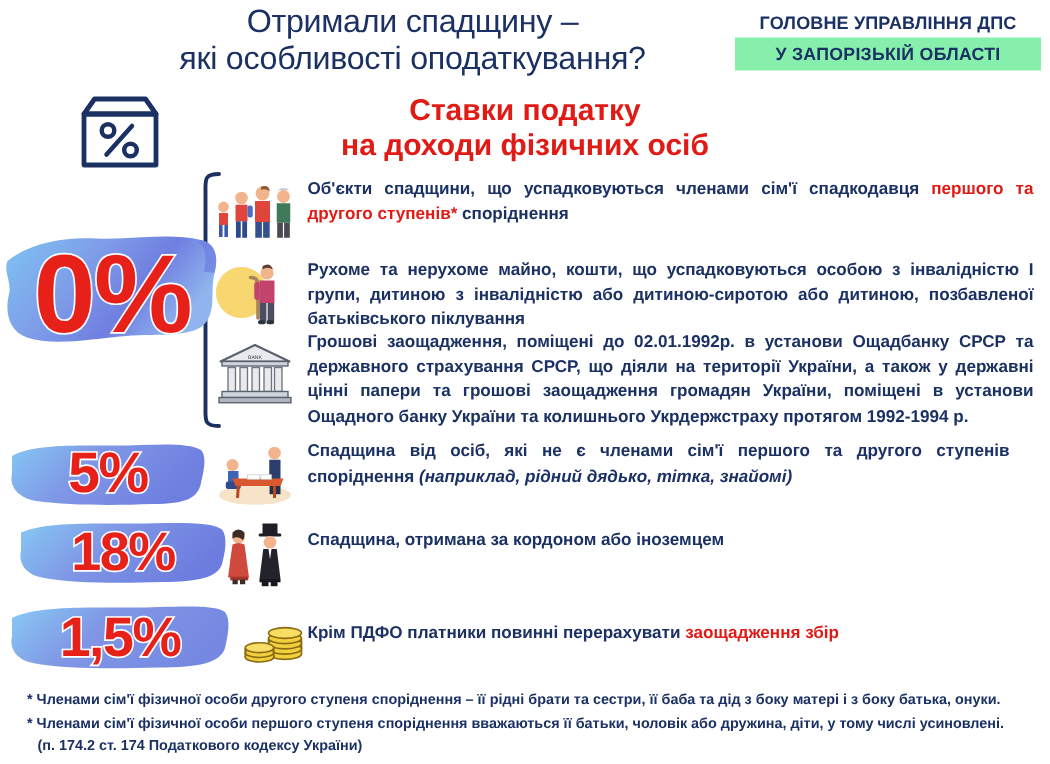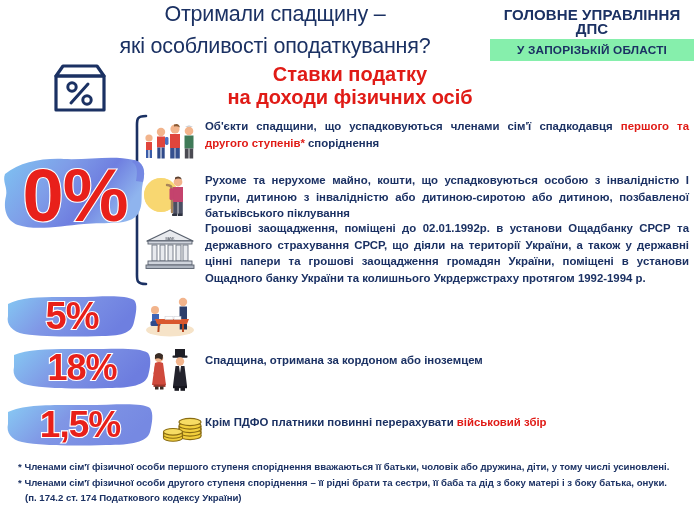--- a/index.html
+++ b/index.html
@@ -31,30 +31,30 @@
     position: absolute;
     left: 55px; top: 2px;
     width: 440px;
     text-align: center;
     font-size: 21.5px;
     font-weight: normal;
     line-height: 25px;
     color: #1b3163;
     letter-spacing: -0.2px;
   }
-  .main-title .tl2 { display: block; margin-top: 7px; }
+  .main-title .tl2 { display: block; }
 
   .org-block {
     position: absolute;
     right: 6px; top: 8px;
     width: 204px;
     text-align: center;
   }
   .org-line1 {
-    font-size: 15px;
+    font-size: 12px;
     font-weight: bold;
     color: #1b3163;
     letter-spacing: 0.1px;
     line-height: 14px;
   }
   .org-badge {
     margin-top: 3px;
     background: #86efac;
     color: #1b3163;
     font-size: 11.8px;
@@ -396,28 +396,31 @@
   </div>
 
   <div class="tblock t2">
     <span>Рухоме та нерухоме майно, кошти, що успадковуються особою з інвалідністю I групи, дитиною з інвалідністю або дитиною-сиротою або дитиною, позбавленої батьківського піклування</span>
   </div>
 
   <div class="tblock t3">
     <span>Грошові заощадження, поміщені до 02.01.1992р. в установи Ощадбанку СРСР та державного страхування СРСР, що діяли на території України, а також у державні цінні папери та грошові заощадження громадян України, поміщені в установи Ощадного банку України та колишнього Укрдержстраху протягом 1992-1994 р.</span>
   </div>
 
+  <div class="tblock t4">
+    <span>Спадщина від осіб, які не є членами сім'ї першого та другого ступенів споріднення </span><span class="ital">(наприклад, рідний дядько, тітка, знайомі)</span>
+  </div>
 
   <div class="tblock t5">
     <span>Спадщина, отримана за кордоном або іноземцем</span>
   </div>
 
   <div class="tblock t6">
-    <span>Крім ПДФО платники повинні перерахувати </span><span class="red">військовий збір</span>
+    <span>Крім ПДФО платники повинні перерахувати </span><span class="red">заощадження збір</span>
   </div>
 
   <div class="footnotes">
+    <span class="fn-line">* Членами сім'ї фізичної особи другого ступеня споріднення – її рідні брати та сестри, її баба та дід з боку матері і з боку батька, онуки.</span>
     <span class="fn-line">* Членами сім'ї фізичної особи першого ступеня споріднення вважаються її батьки, чоловік або дружина, діти, у тому числі усиновлені.</span>
-    <span class="fn-line">* Членами сім'ї фізичної особи другого ступеня споріднення – її рідні брати та сестри, її баба та дід з боку матері і з боку батька, онуки.</span>
     <span class="fn-ref">(п. 174.2 ст. 174 Податкового кодексу України)</span>
   </div>
 
 </div>
 
 </body></html>

